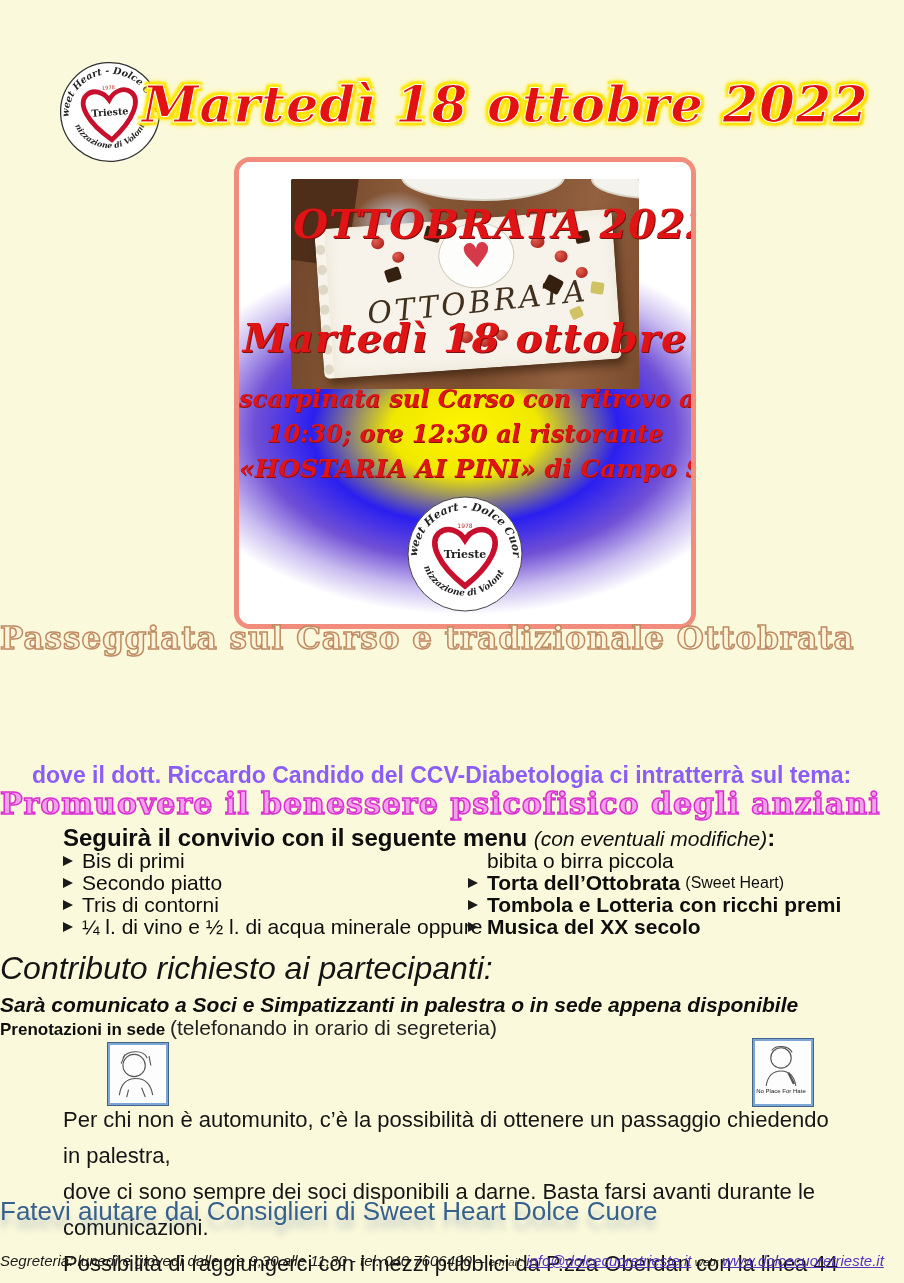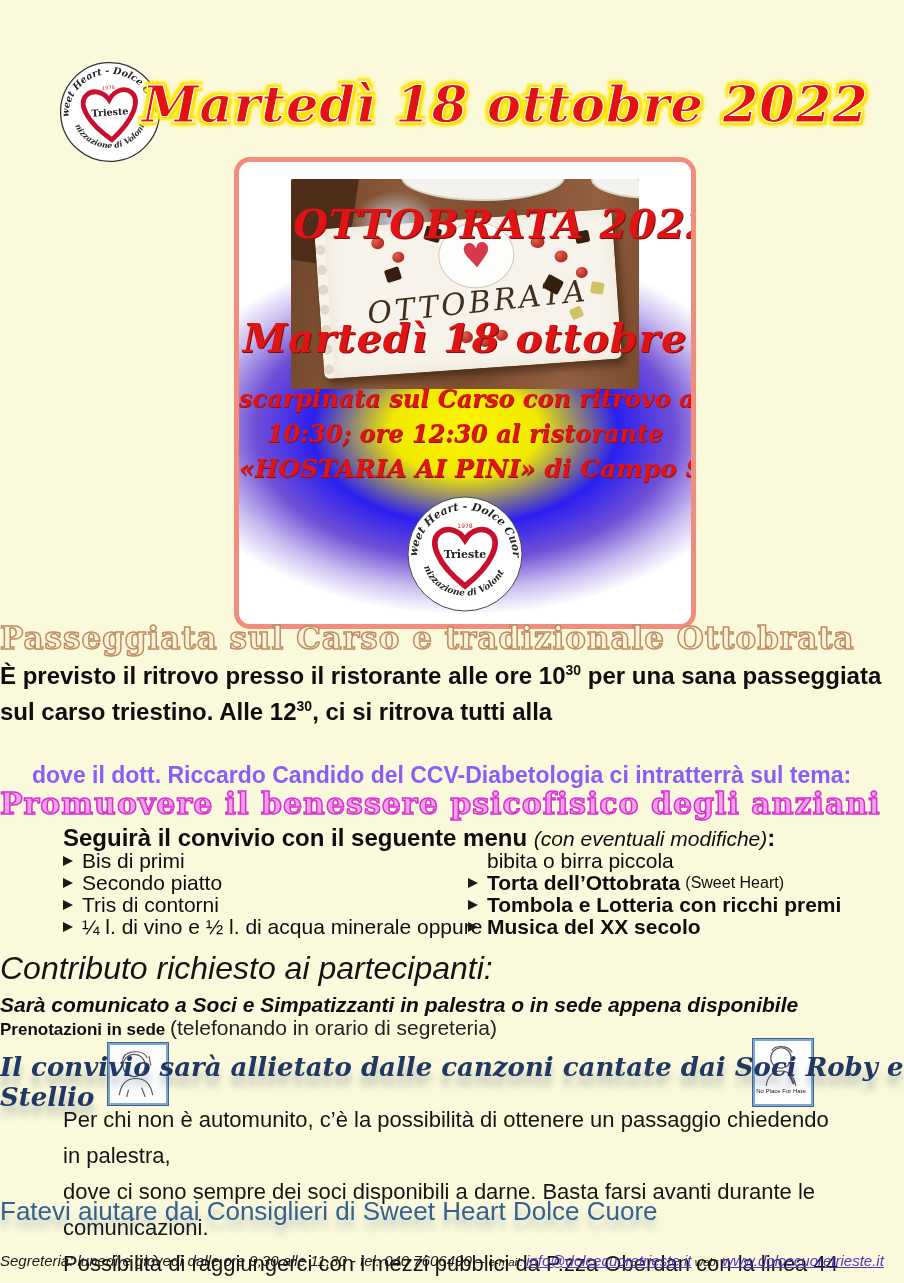--- a/index.html
+++ b/index.html
@@ -208,24 +208,20 @@
         <text class="seal-center" font-size="11" x="60" y="64" text-anchor="middle">Trieste</text>
         <text class="seal-arc" font-size="9">
           <textPath href="#arc2bot" startOffset="50%" text-anchor="middle">Organizzazione di Volontariato</textPath>
         </text>
       </svg>
     </div>
   </div>
 
   <div class="center passeggiata">Passeggiata sul Carso e tradizionale Ottobrata</div>
 
-  <div class="center intro">
-    <div><span>È previsto il ritrovo presso il ristorante alle ore 10</span><sup>30</sup><span> per una sana passeggiata</span></div>
-    <div><span>sul carso triestino. Alle 12</span><sup>30</sup><span>, ci si ritrova tutti alla</span></div>
-  </div>
 
 
   <div class="center speaker">dove il dott. Riccardo Candido del CCV-Diabetologia ci intratterrà sul tema:</div>
   <div class="center theme">Promuovere il benessere psicofisico degli anziani</div>
 
   <div class="menu-heading">
     <span>Seguirà il convivio con il seguente menu </span><span class="note">(con eventuali modifiche)</span><span>:</span>
   </div>
 
   <div class="menu-col menu-left">
@@ -287,21 +283,20 @@
     <svg viewBox="0 0 56 63" width="52" height="59">
       <g stroke="#555" fill="none" stroke-width="1.2">
         <circle cx="28" cy="18" r="11"></circle>
         <path d="M12,48 C14,36 20,32 28,32 C36,32 42,36 44,48"></path>
         <path d="M18,10 C22,4 36,4 40,12"></path>
         <path d="M36,34 L42,46" stroke-width="2.5"></path>
       </g>
       <text x="28" y="56" text-anchor="middle" font-size="6.5" fill="#222" font-family="Liberation Sans, sans-serif">No Place For Hate</text>
     </svg>
   </div>
-  <div class="center convivio">Il convivio sarà allietato dalle canzoni cantate dai Soci Roby e Stellio</div>
 
   <div class="transport">
     <div>Per chi non è automunito, c’è la possibilità di ottenere un passaggio chiedendo in palestra,</div>
     <div>dove ci sono sempre dei soci disponibili a darne. Basta farsi avanti durante le comunicazioni.</div>
     <div>Possibilità di raggiungerci con i mezzi pubblici da P.zza Oberdan con la linea 44</div>
   </div>
 
   <div class="center help-line">Fatevi aiutare dai Consiglieri di Sweet Heart Dolce Cuore</div>
 
   <div class="center footer">

